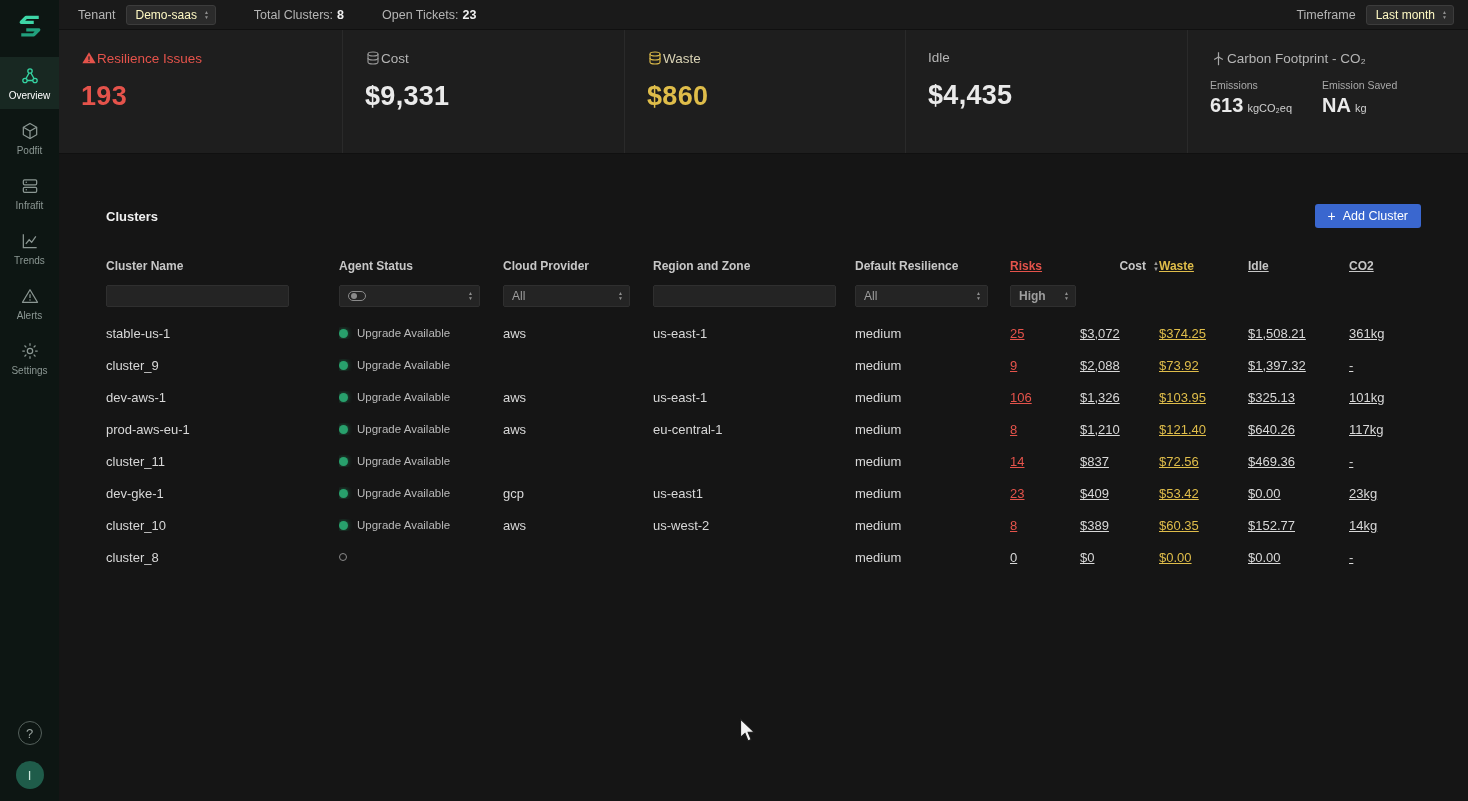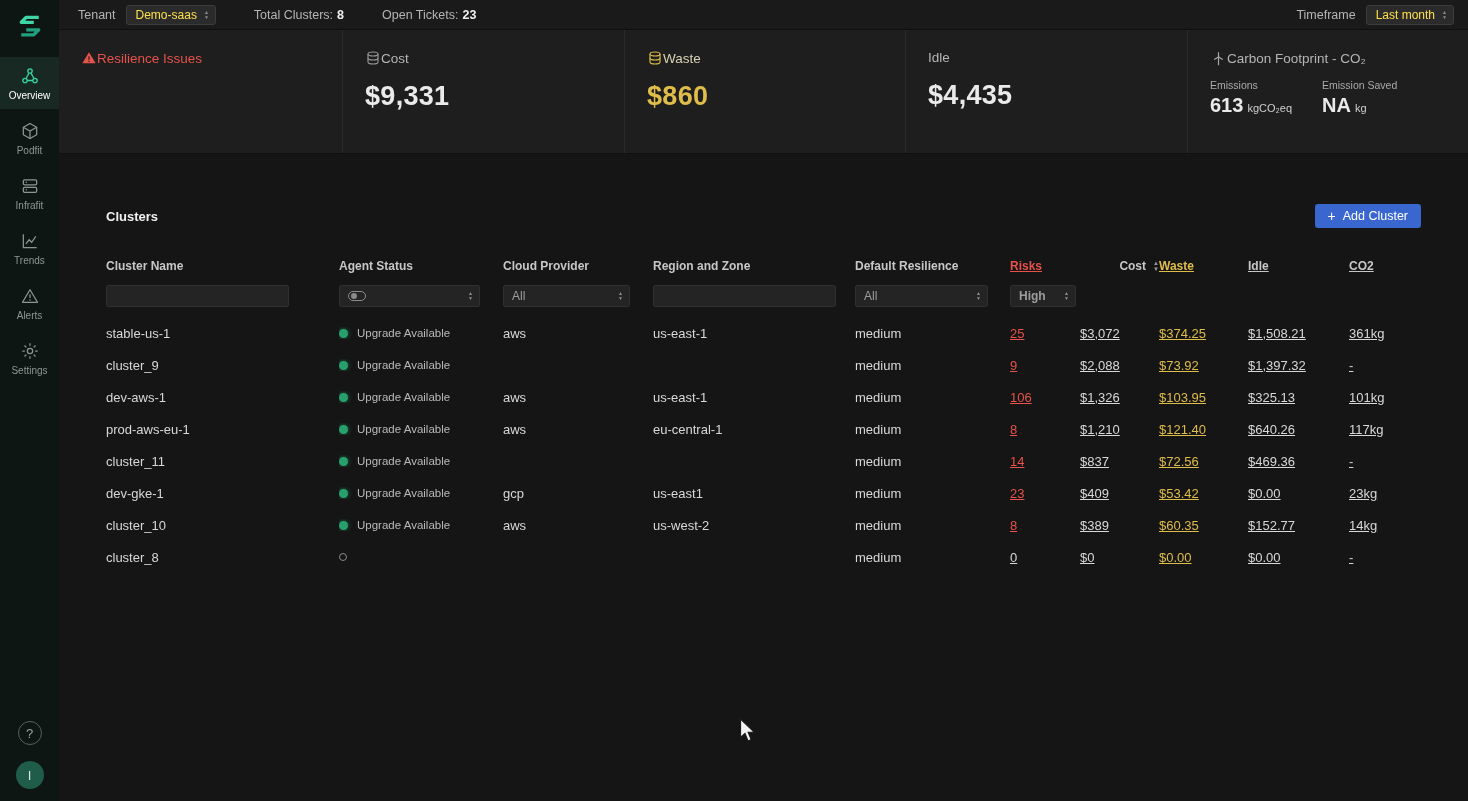--- a/index.html
+++ b/index.html
@@ -43,21 +43,21 @@
   .topbar {
     height:30px; background:#1a1a1a; border-bottom:1px solid #101010;
     display:flex; align-items:center; padding:0 14px 0 19px;
     font-size:12.5px; color:#b5b5b5;
   }
   .topbar .stat { margin-left:38px; color:#b5b5b5; }
   .topbar .stat b { color:#efefef; font-weight:bold; margin-left:4px; }
   .tb-select {
     margin-left:10px; background:#2b2b2b; border:1px solid #3c3c3c; border-radius:3px;
     height:20px; padding:0 6px 0 9px; display:inline-flex; align-items:center;
-    color:#fde047; font-size:12px; cursor:pointer;
+    color:#fef9c3; font-size:12px; cursor:pointer;
   }
   .topbar-right { margin-left:auto; display:flex; align-items:center; }
 
   .stepper { display:inline-flex; flex-direction:column; align-items:center; justify-content:center; margin-left:7px; }
   .stepper::before { content:"▲"; font-size:5px; line-height:5px; color:#8f8f8f; }
   .stepper::after  { content:"▼"; font-size:5px; line-height:5px; color:#8f8f8f; }
 
   
   .kpis {
     height:124px; background:#1e1e1e; border-bottom:1px solid #101010;
@@ -238,20 +238,21 @@
         <div class="kpi-head">
           <span>
             <svg class="icon" width="16" height="16" viewBox="0 0 24 24">
               <path d="M12 3.5 L22 20 H2 Z" fill="#e5534b"></path>
               <rect x="11.1" y="9.5" width="1.8" height="5.2" fill="#1e1e1e"></rect>
               <rect x="11.1" y="16.2" width="1.8" height="1.8" fill="#1e1e1e"></rect>
             </svg>
           </span>
           <span>Resilience Issues</span>
         </div>
+        <div class="kpi-value">193</div>
       </div>
 
       <div class="kpi">
         <div class="kpi-head">
           <span style="color:#9a9a9a">
             <svg class="icon" width="16" height="16" viewBox="0 0 24 24" fill="none" stroke="currentColor" stroke-width="1.7">
               <ellipse cx="12" cy="6" rx="7.5" ry="3"></ellipse>
               <path d="M4.5 6 V12 c0 1.66 3.36 3 7.5 3 s7.5-1.34 7.5-3 V6"></path>
               <path d="M4.5 12 V18 c0 1.66 3.36 3 7.5 3 s7.5-1.34 7.5-3 V12"></path>
             </svg>

